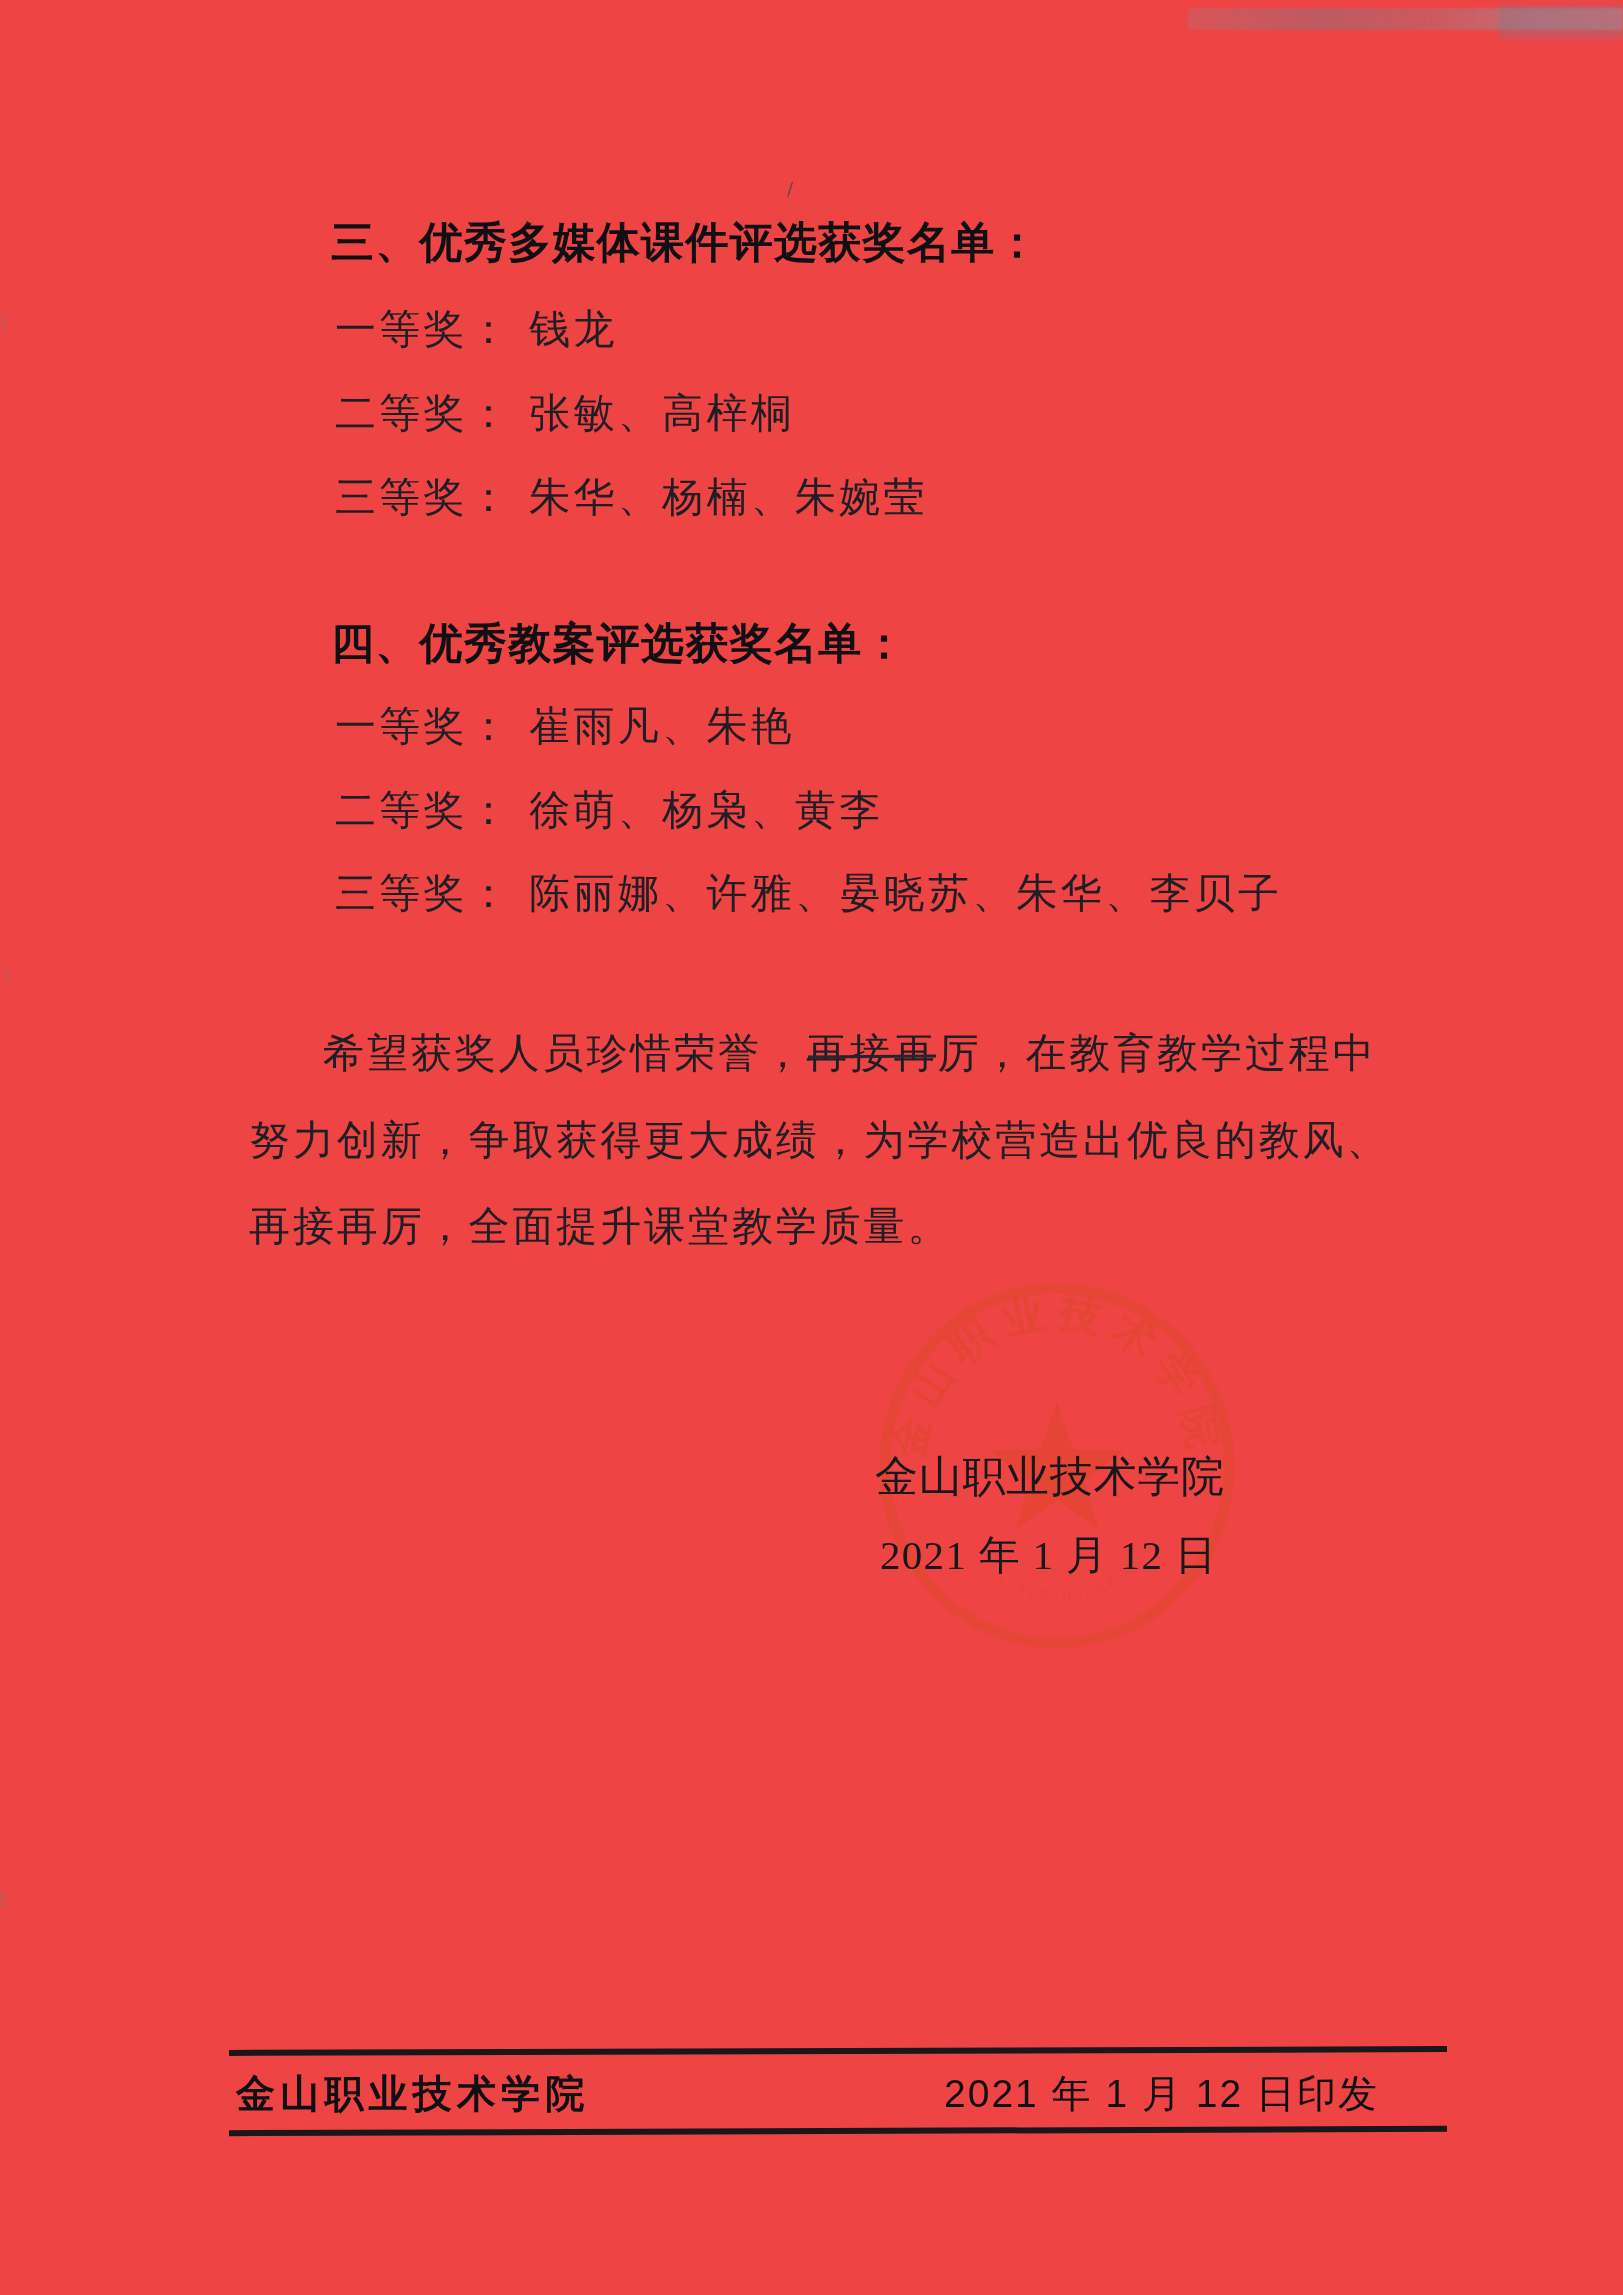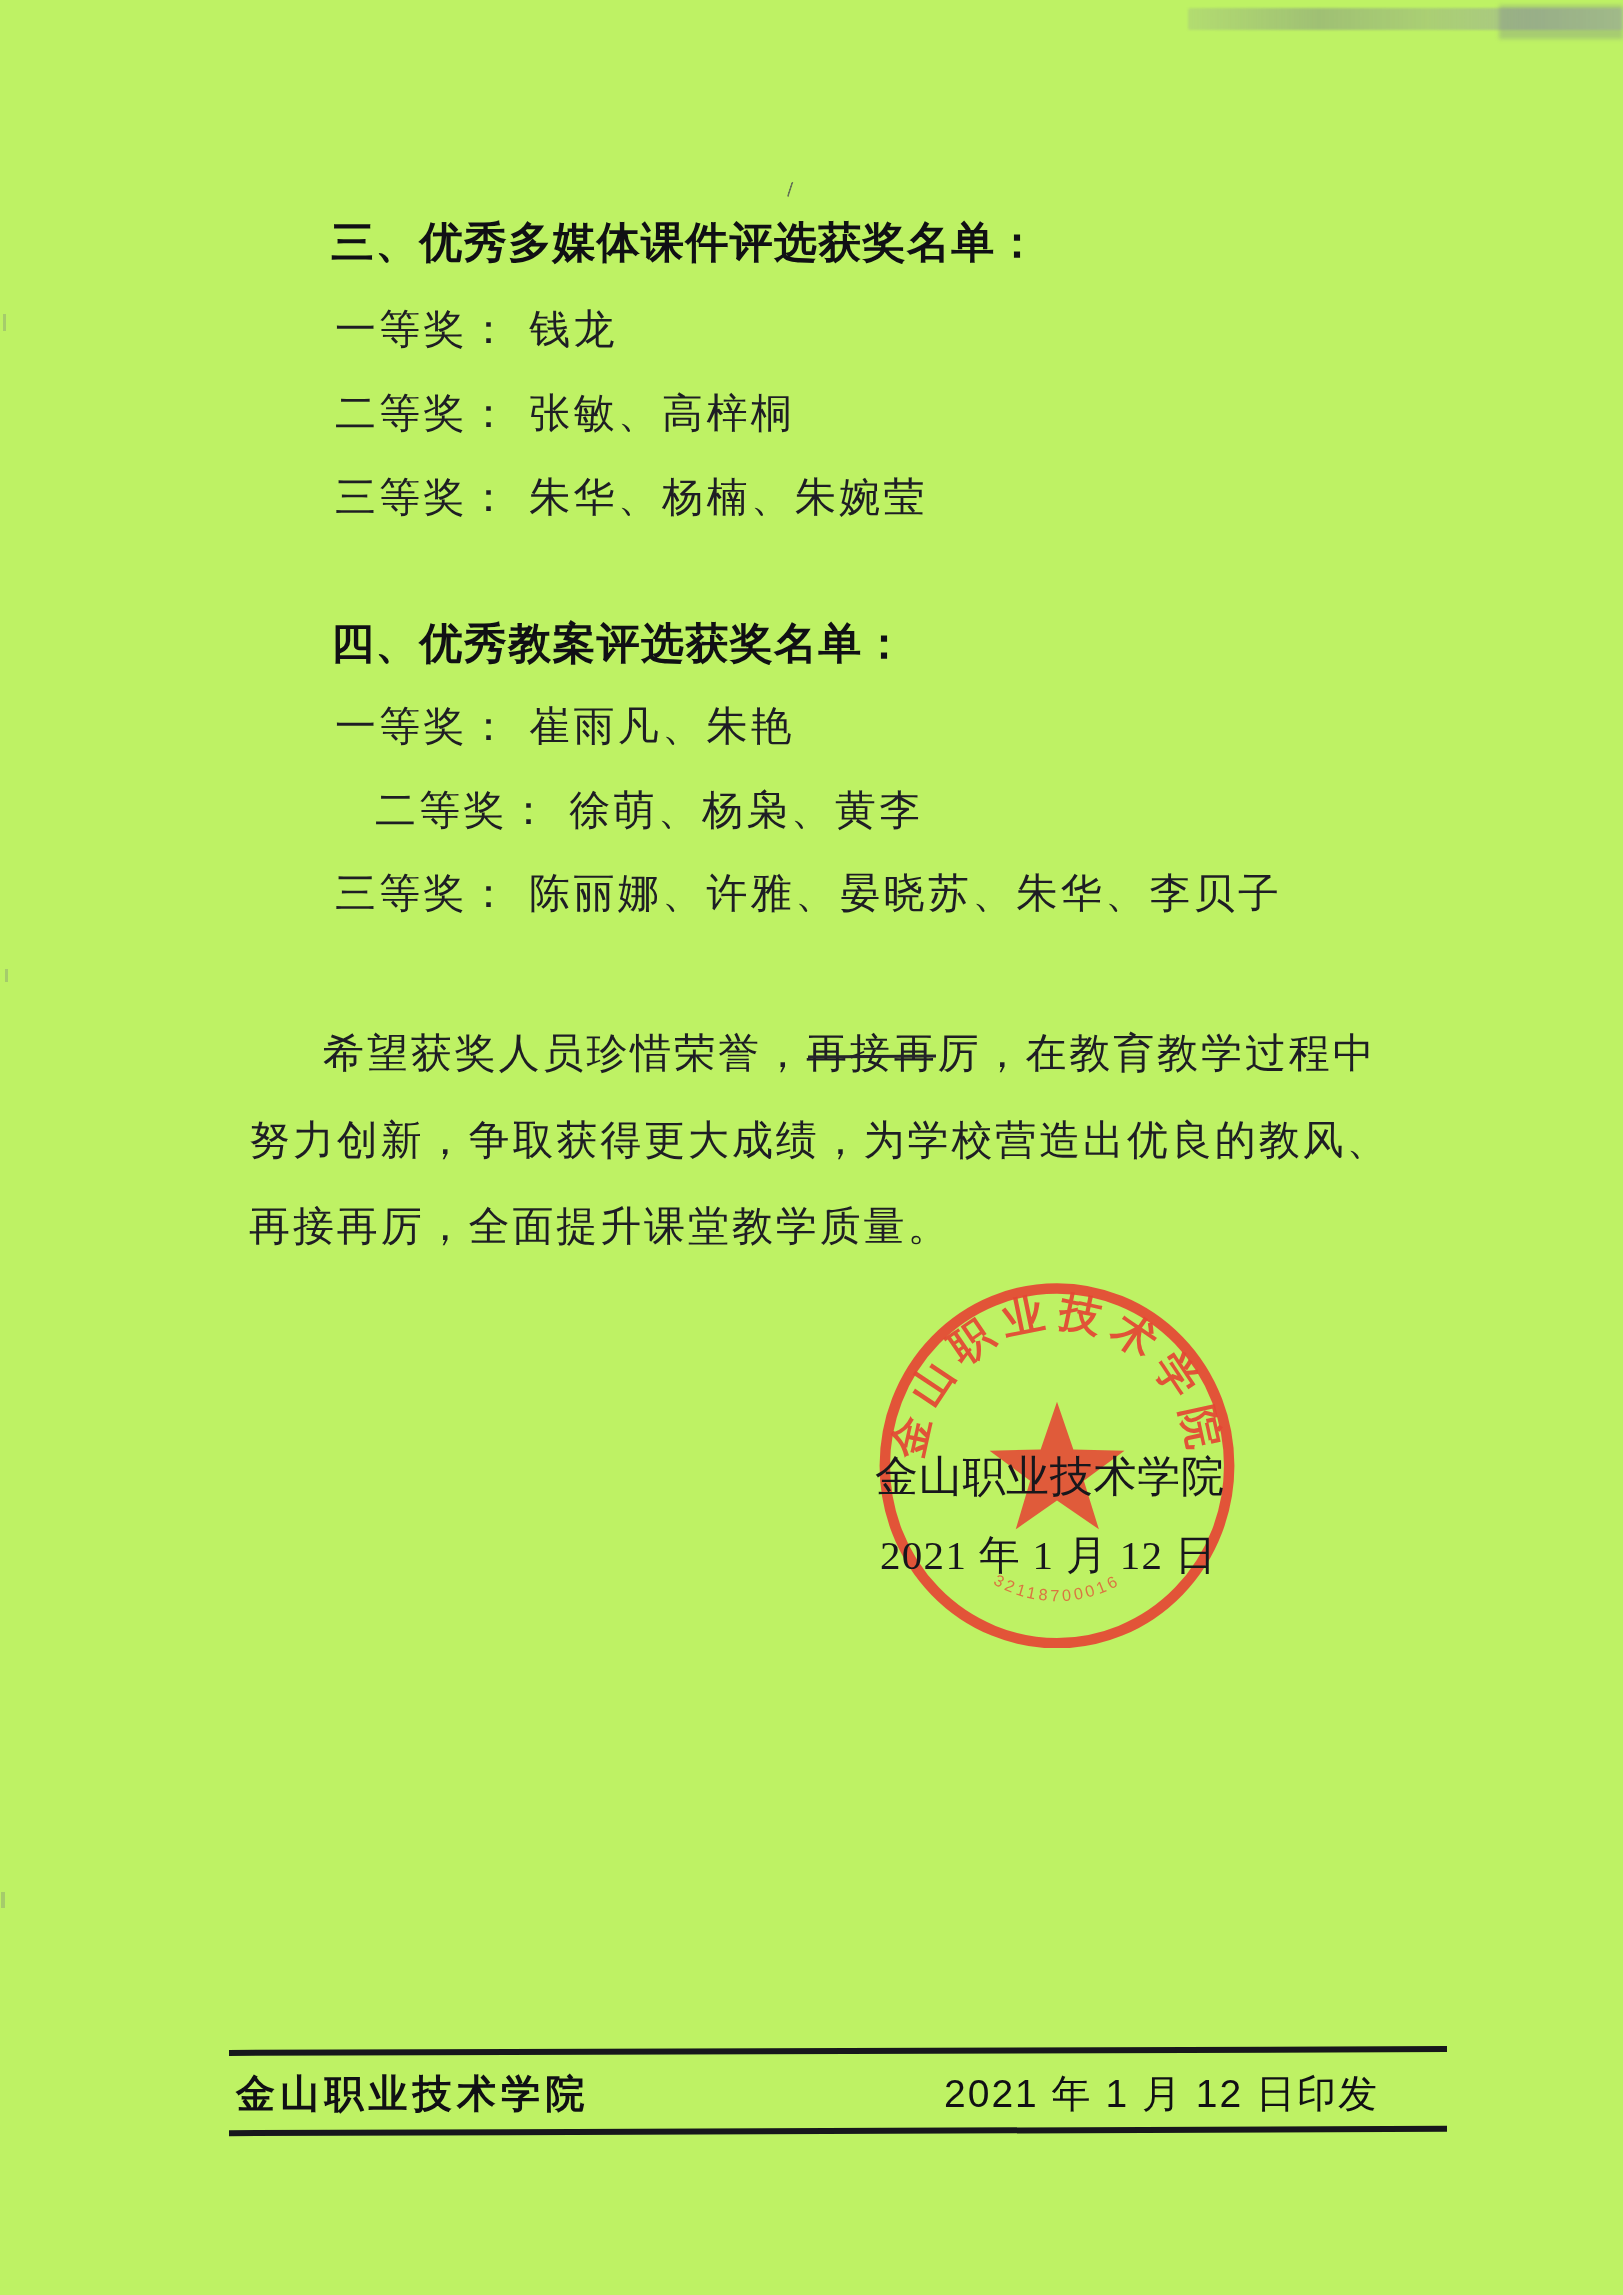--- a/index.html
+++ b/index.html
@@ -1,20 +1,20 @@
 <!DOCTYPE html>
 <html style="font-size:10.5px"><head>
 <meta charset="utf-8">
 <style>
   html,body { margin:0; padding:0; background:#e8e8e8; }
   .page {
     position:relative;
     width:1624px; height:2295px;
     margin:0 auto;
-    background:#bef264;
+    background:#ef4444;
     overflow:hidden;
     font-family:"Liberation Serif", serif;
     color:#212126;
   }
 
   
   .smudge-a {
     position:absolute; left:1188px; top:7.9px; width:435px; height:22px;
     background:linear-gradient(90deg,
       rgba(140,145,158,.22), rgba(118,124,140,.42) 30%,
@@ -42,21 +42,21 @@
     font-family:"Liberation Sans", sans-serif;
     font-weight:700; font-size:43px; letter-spacing:1.3px; color:#101014;
   }
   .h-sec3 { left:331px; top:221px; }
   .h-sec4 { left:331px; top:622px; }
 
   
   .row { position:absolute; left:335px; white-space:nowrap; line-height:1;
          font-size:41px; letter-spacing:3.3px; color:#1e1e24; }
   .s3r1 { top:309px; }  .s3r2 { top:393px; }  .s3r3 { top:477px; }
-  .s4r1 { top:706px; } .s4r2 { top:790px;margin-left:40px; } .s4r3 { top:873px; }
+  .s4r1 { top:706px; } .s4r2 { top:790px; } .s4r3 { top:873px; }
   .row .names { margin-left:17px; }
 
   
   .para-line { position:absolute; white-space:nowrap; line-height:1;
                font-size:41px; letter-spacing:2.9px; color:#1e1e24; }
   .pl1 { left:323px; top:1033px; }
   .pl2 { left:249px; top:1120px; }
   .pl3 { left:249px; top:1206px; }
   .strike {
     position:absolute; left:808px; top:1055px; width:128px; height:2.6px;

